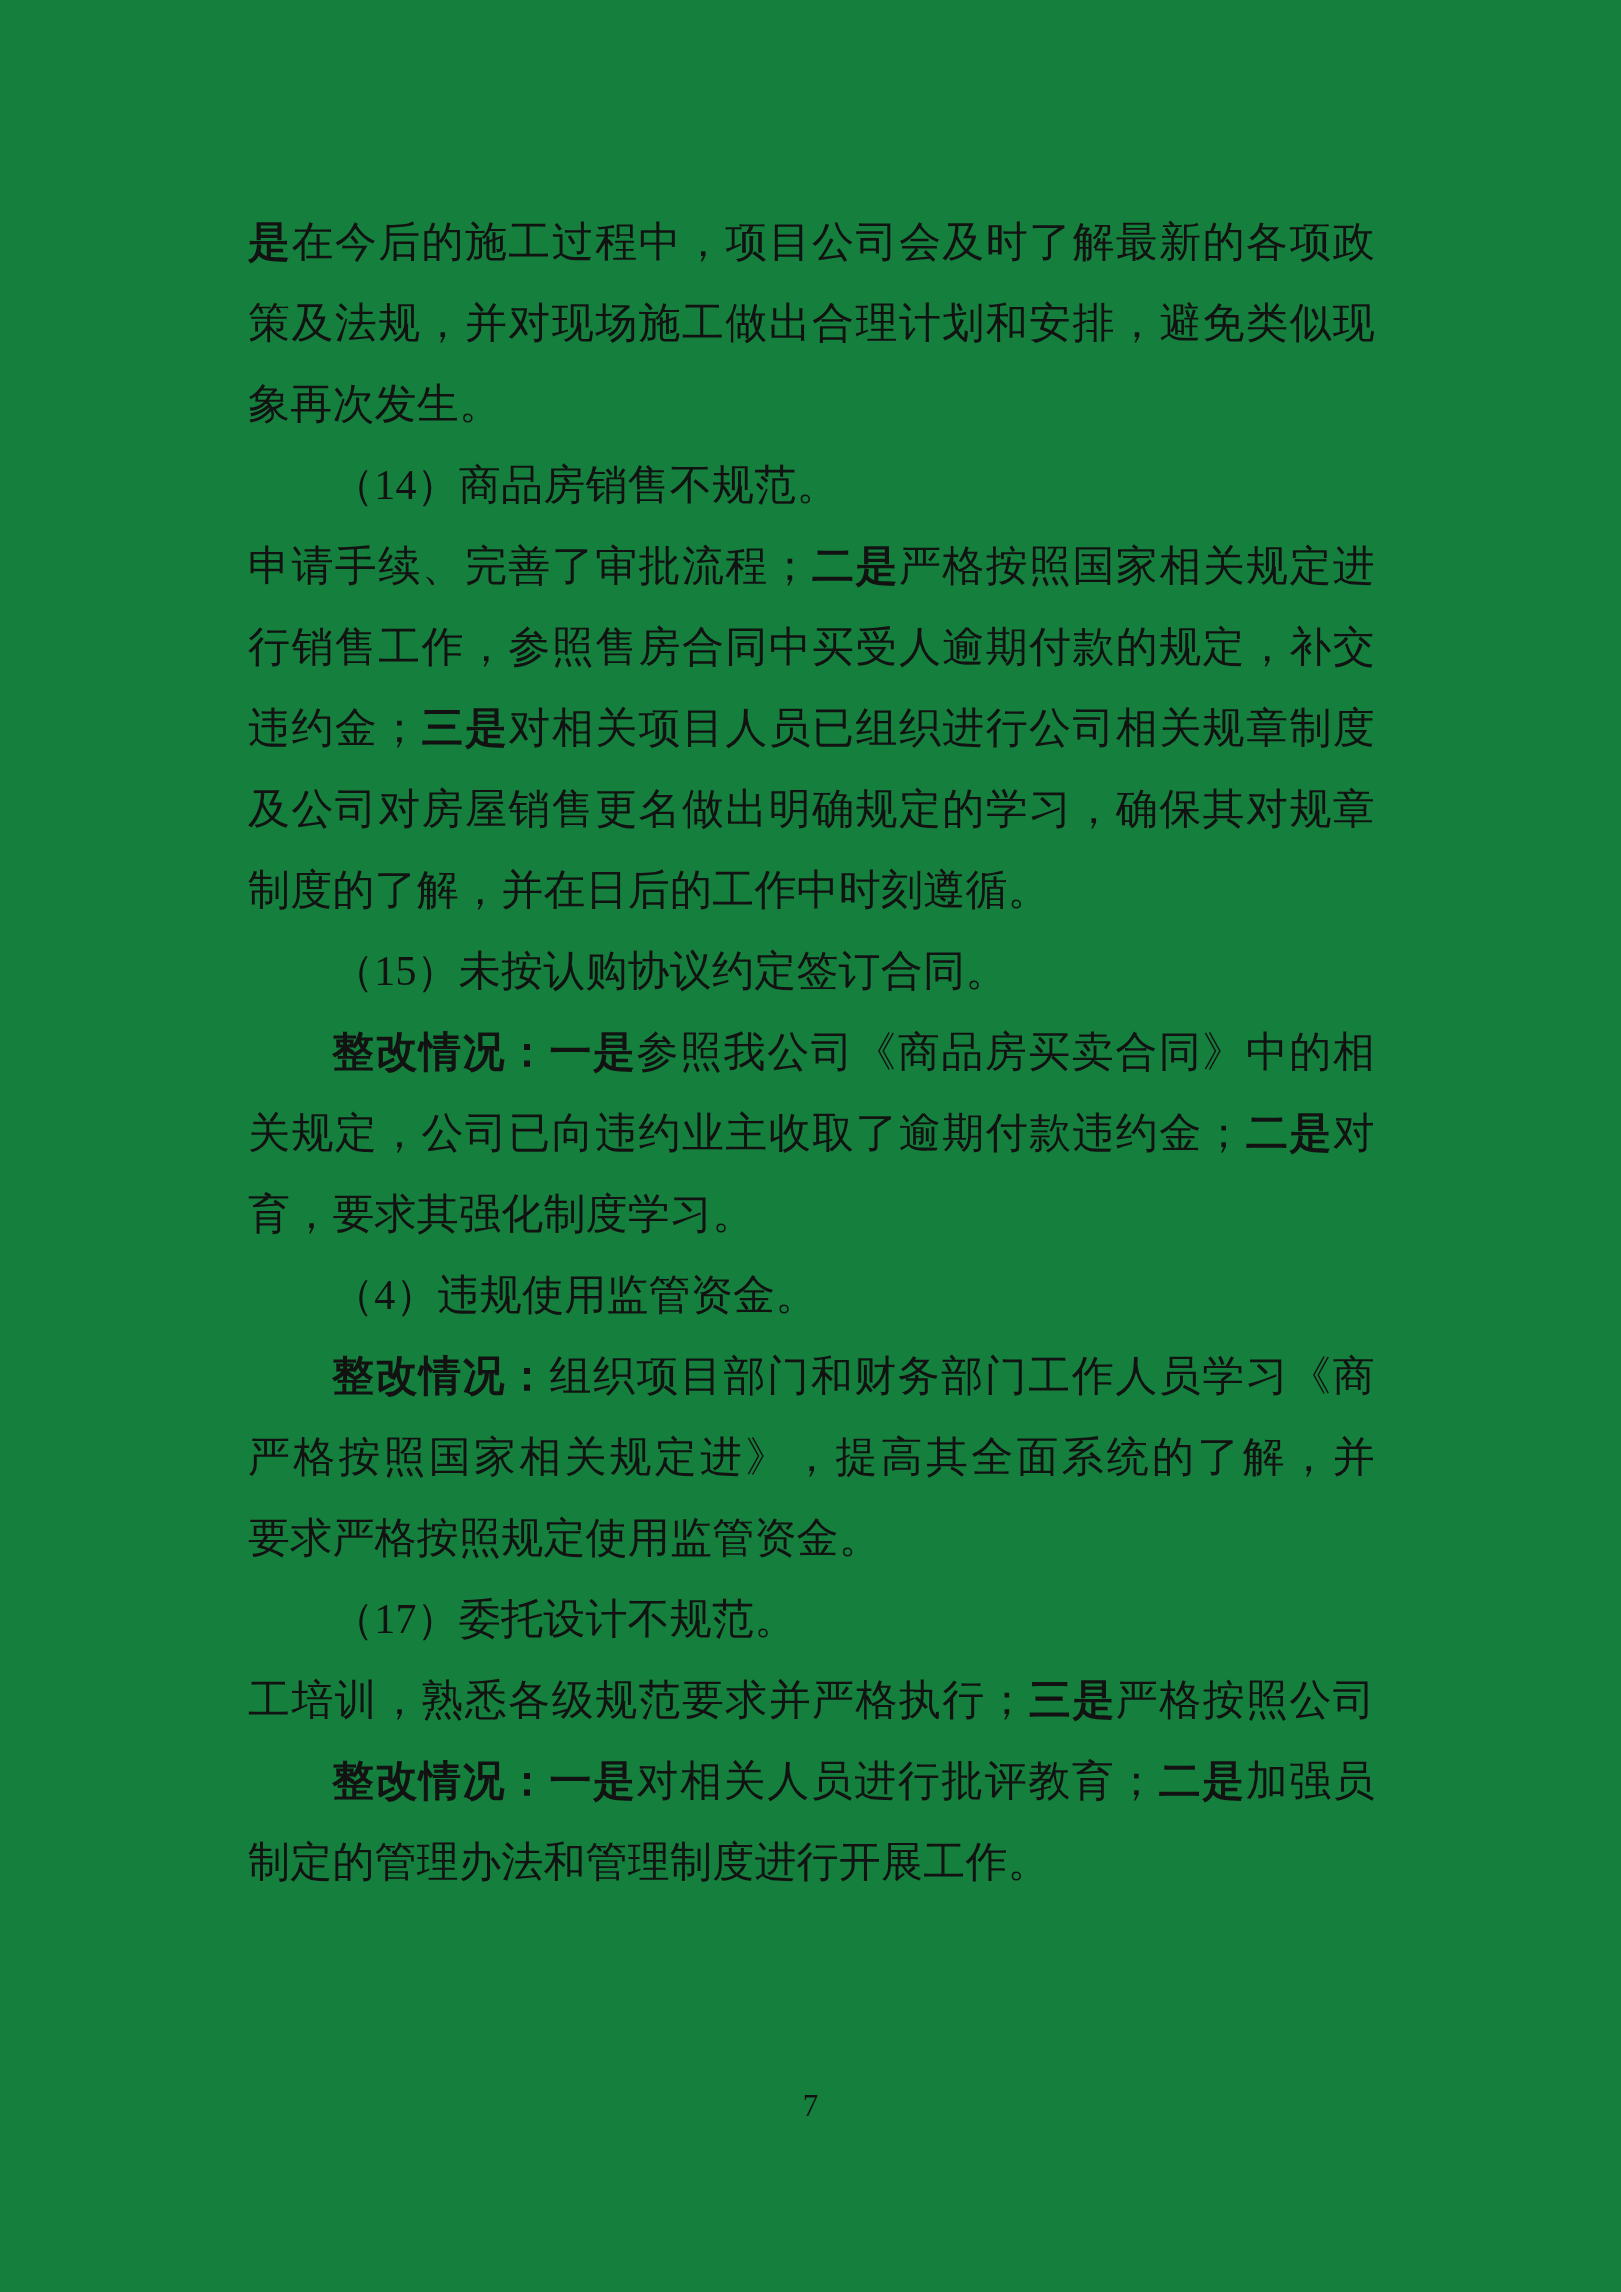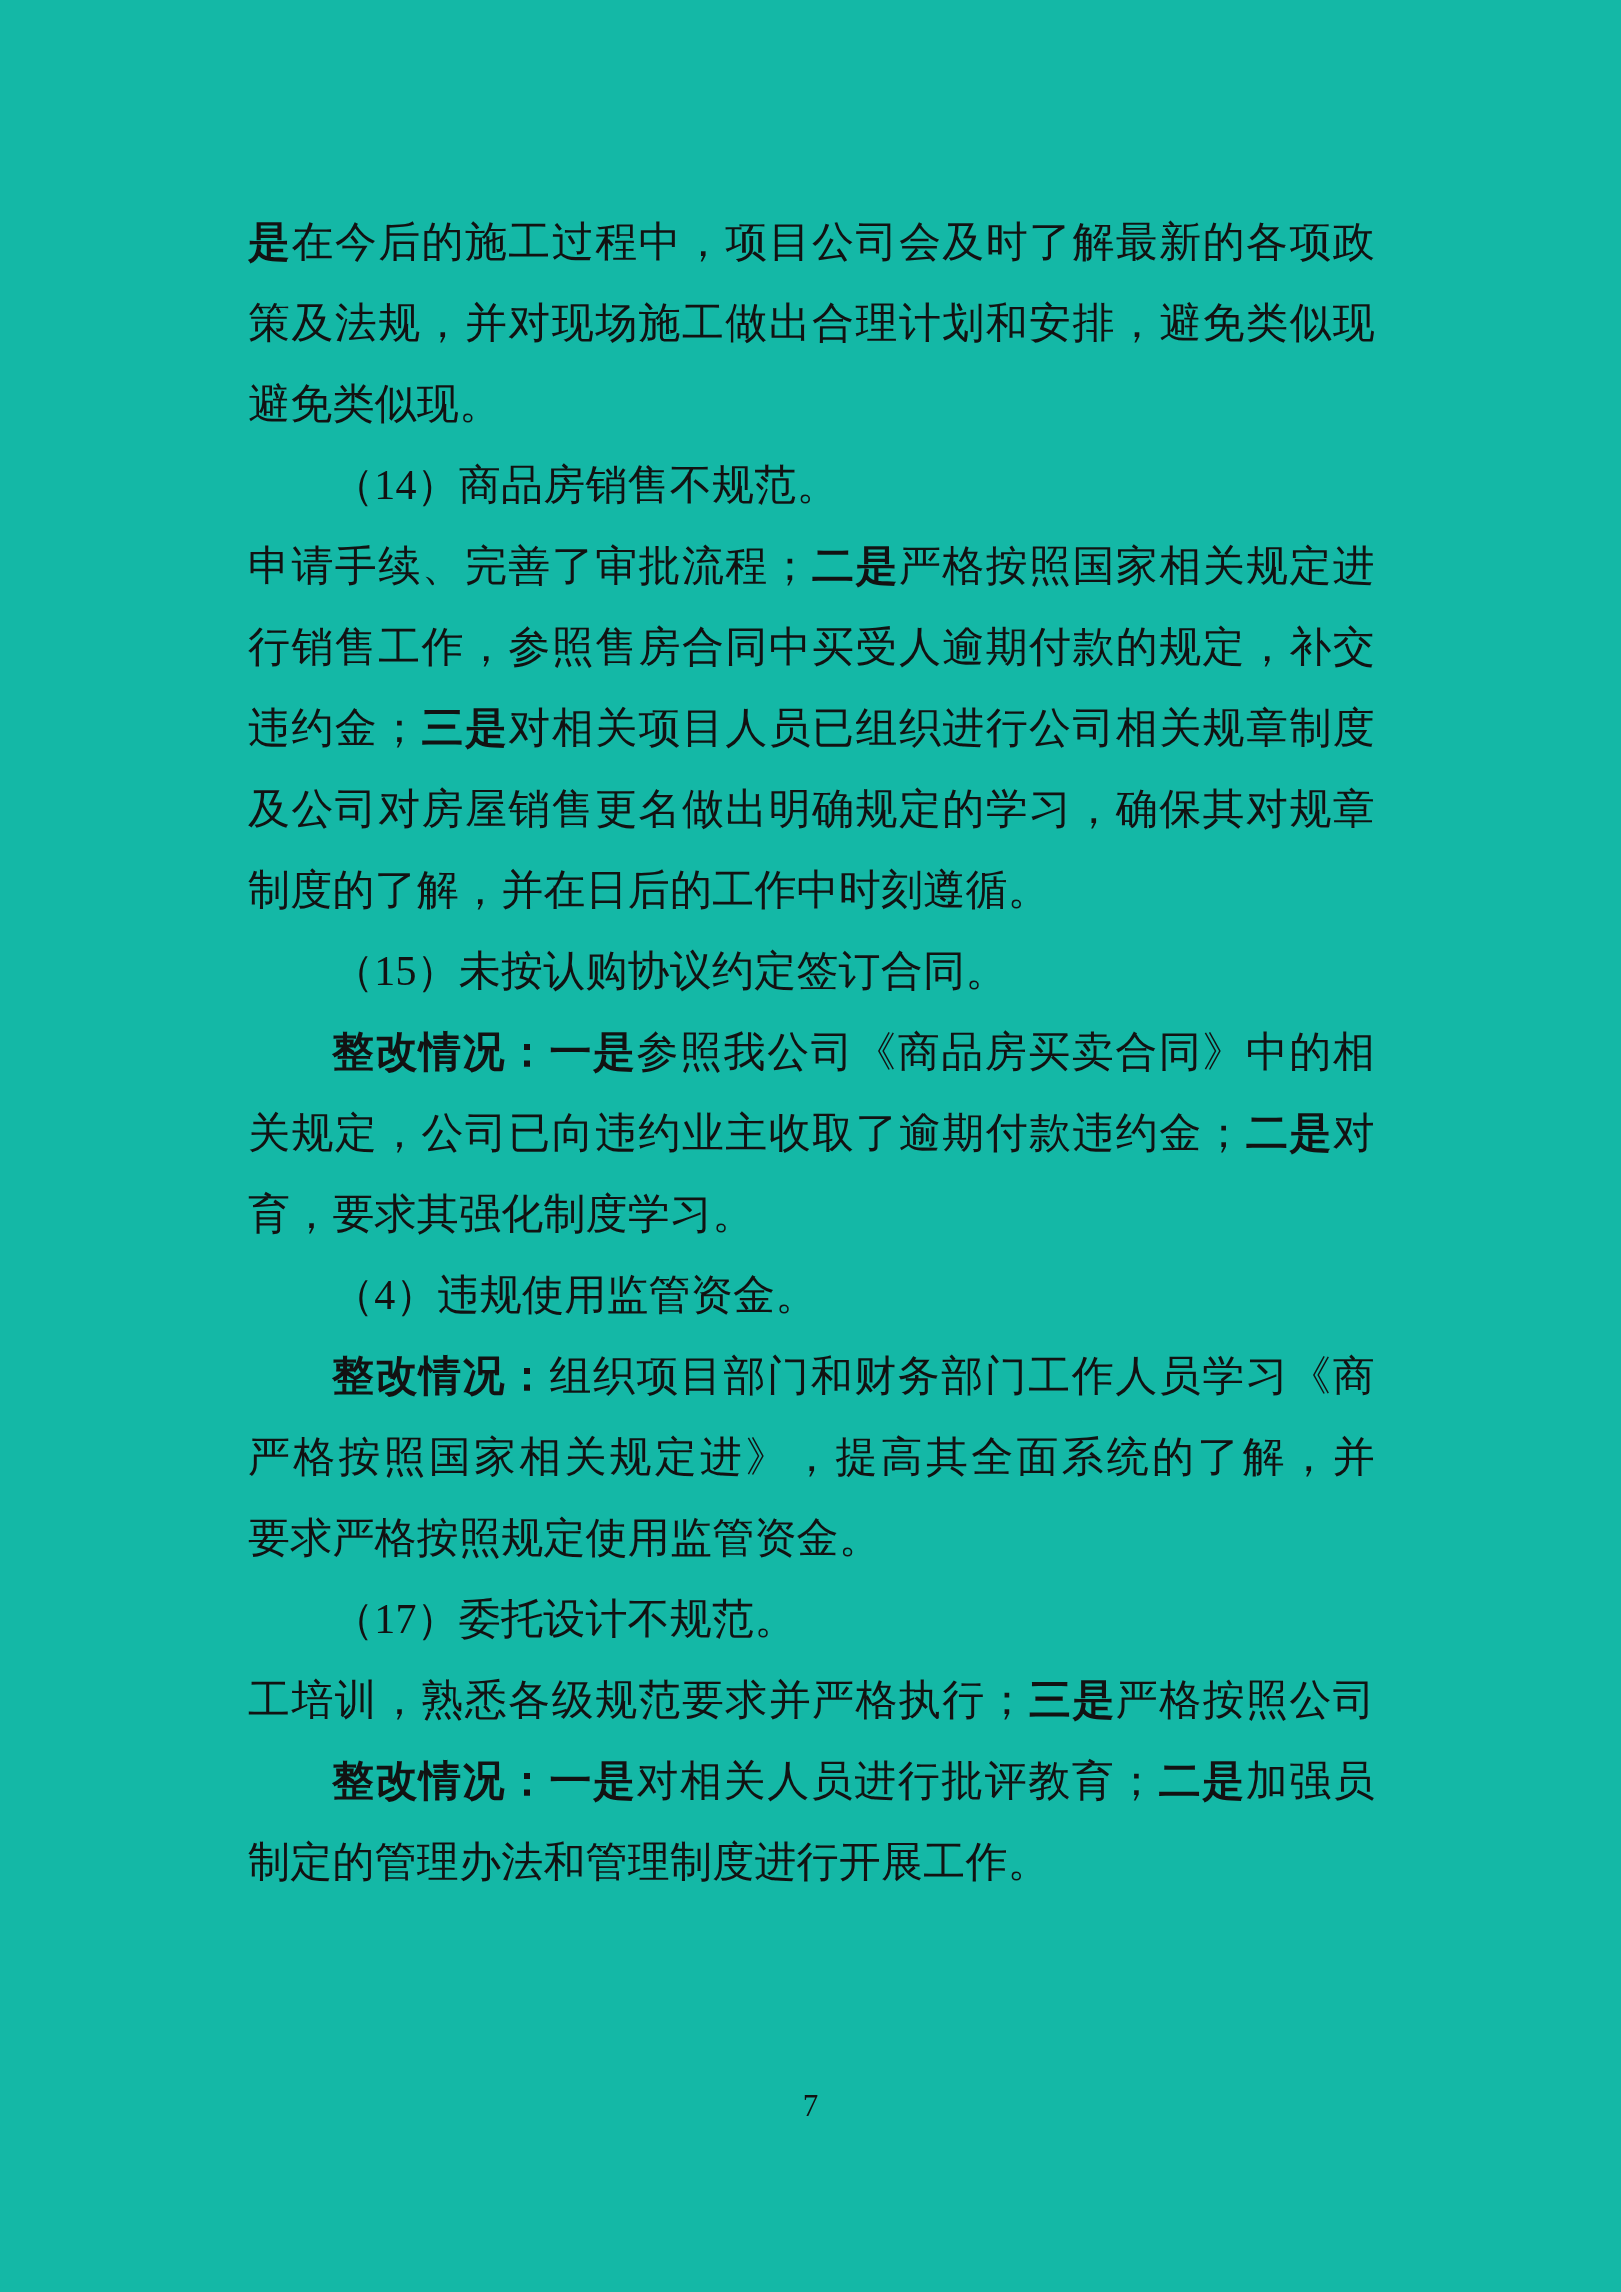--- a/index.html
+++ b/index.html
@@ -5,21 +5,21 @@
   html, body {
     margin: 0;
     padding: 0;
     background: #e8e8e8;
   }
   .page {
     position: relative;
     width: 1621px;
     height: 2293px;
     margin: 0 auto;
-    background: #14b8a6;
+    background: #15803d;
     overflow: hidden;
     font-family: "Liberation Serif", serif;
     color: #121212;
   }
   .textblock {
     position: absolute;
     left: 248px;
     top: 202px;
     width: 1127px;
   }
@@ -53,21 +53,21 @@
     color: #121212;
   }
 </style>
 </head>
 <body>
 
 <div class="page">
   <div class="textblock">
       <div class="line"><span class="bold">是</span><span>在今后的施工过程中，项目公司会及时了解最新的各项政</span></div>
       <div class="line"><span>策及法规，并对现场施工做出合理计划和安排，避免类似现</span></div>
-      <div class="line last"><span>避免类似现。</span></div>
+      <div class="line last"><span>象再次发生。</span></div>
       <div class="line indent last"><span>（14）商品房销售不规范。</span></div>
       <div class="line"><span>申请手续、完善了审批流程；</span><span class="bold">二是</span><span>严格按照国家相关规定进</span></div>
       <div class="line"><span>行销售工作，参照售房合同中买受人逾期付款的规定，补交</span></div>
       <div class="line"><span>违约金；</span><span class="bold">三是</span><span>对相关项目人员已组织进行公司相关规章制度</span></div>
       <div class="line"><span>及公司对房屋销售更名做出明确规定的学习，确保其对规章</span></div>
       <div class="line last"><span>制度的了解，并在日后的工作中时刻遵循。</span></div>
       <div class="line indent last"><span>（15）未按认购协议约定签订合同。</span></div>
       <div class="line indent"><span class="bold">整改情况：</span><span class="bold">一是</span><span>参照我公司《商品房买卖合同》中的相</span></div>
       <div class="line"><span>关规定，公司已向违约业主收取了逾期付款违约金；</span><span class="bold">二是</span><span>对</span></div>
       <div class="line last"><span>育，要求其强化制度学习。</span></div>

